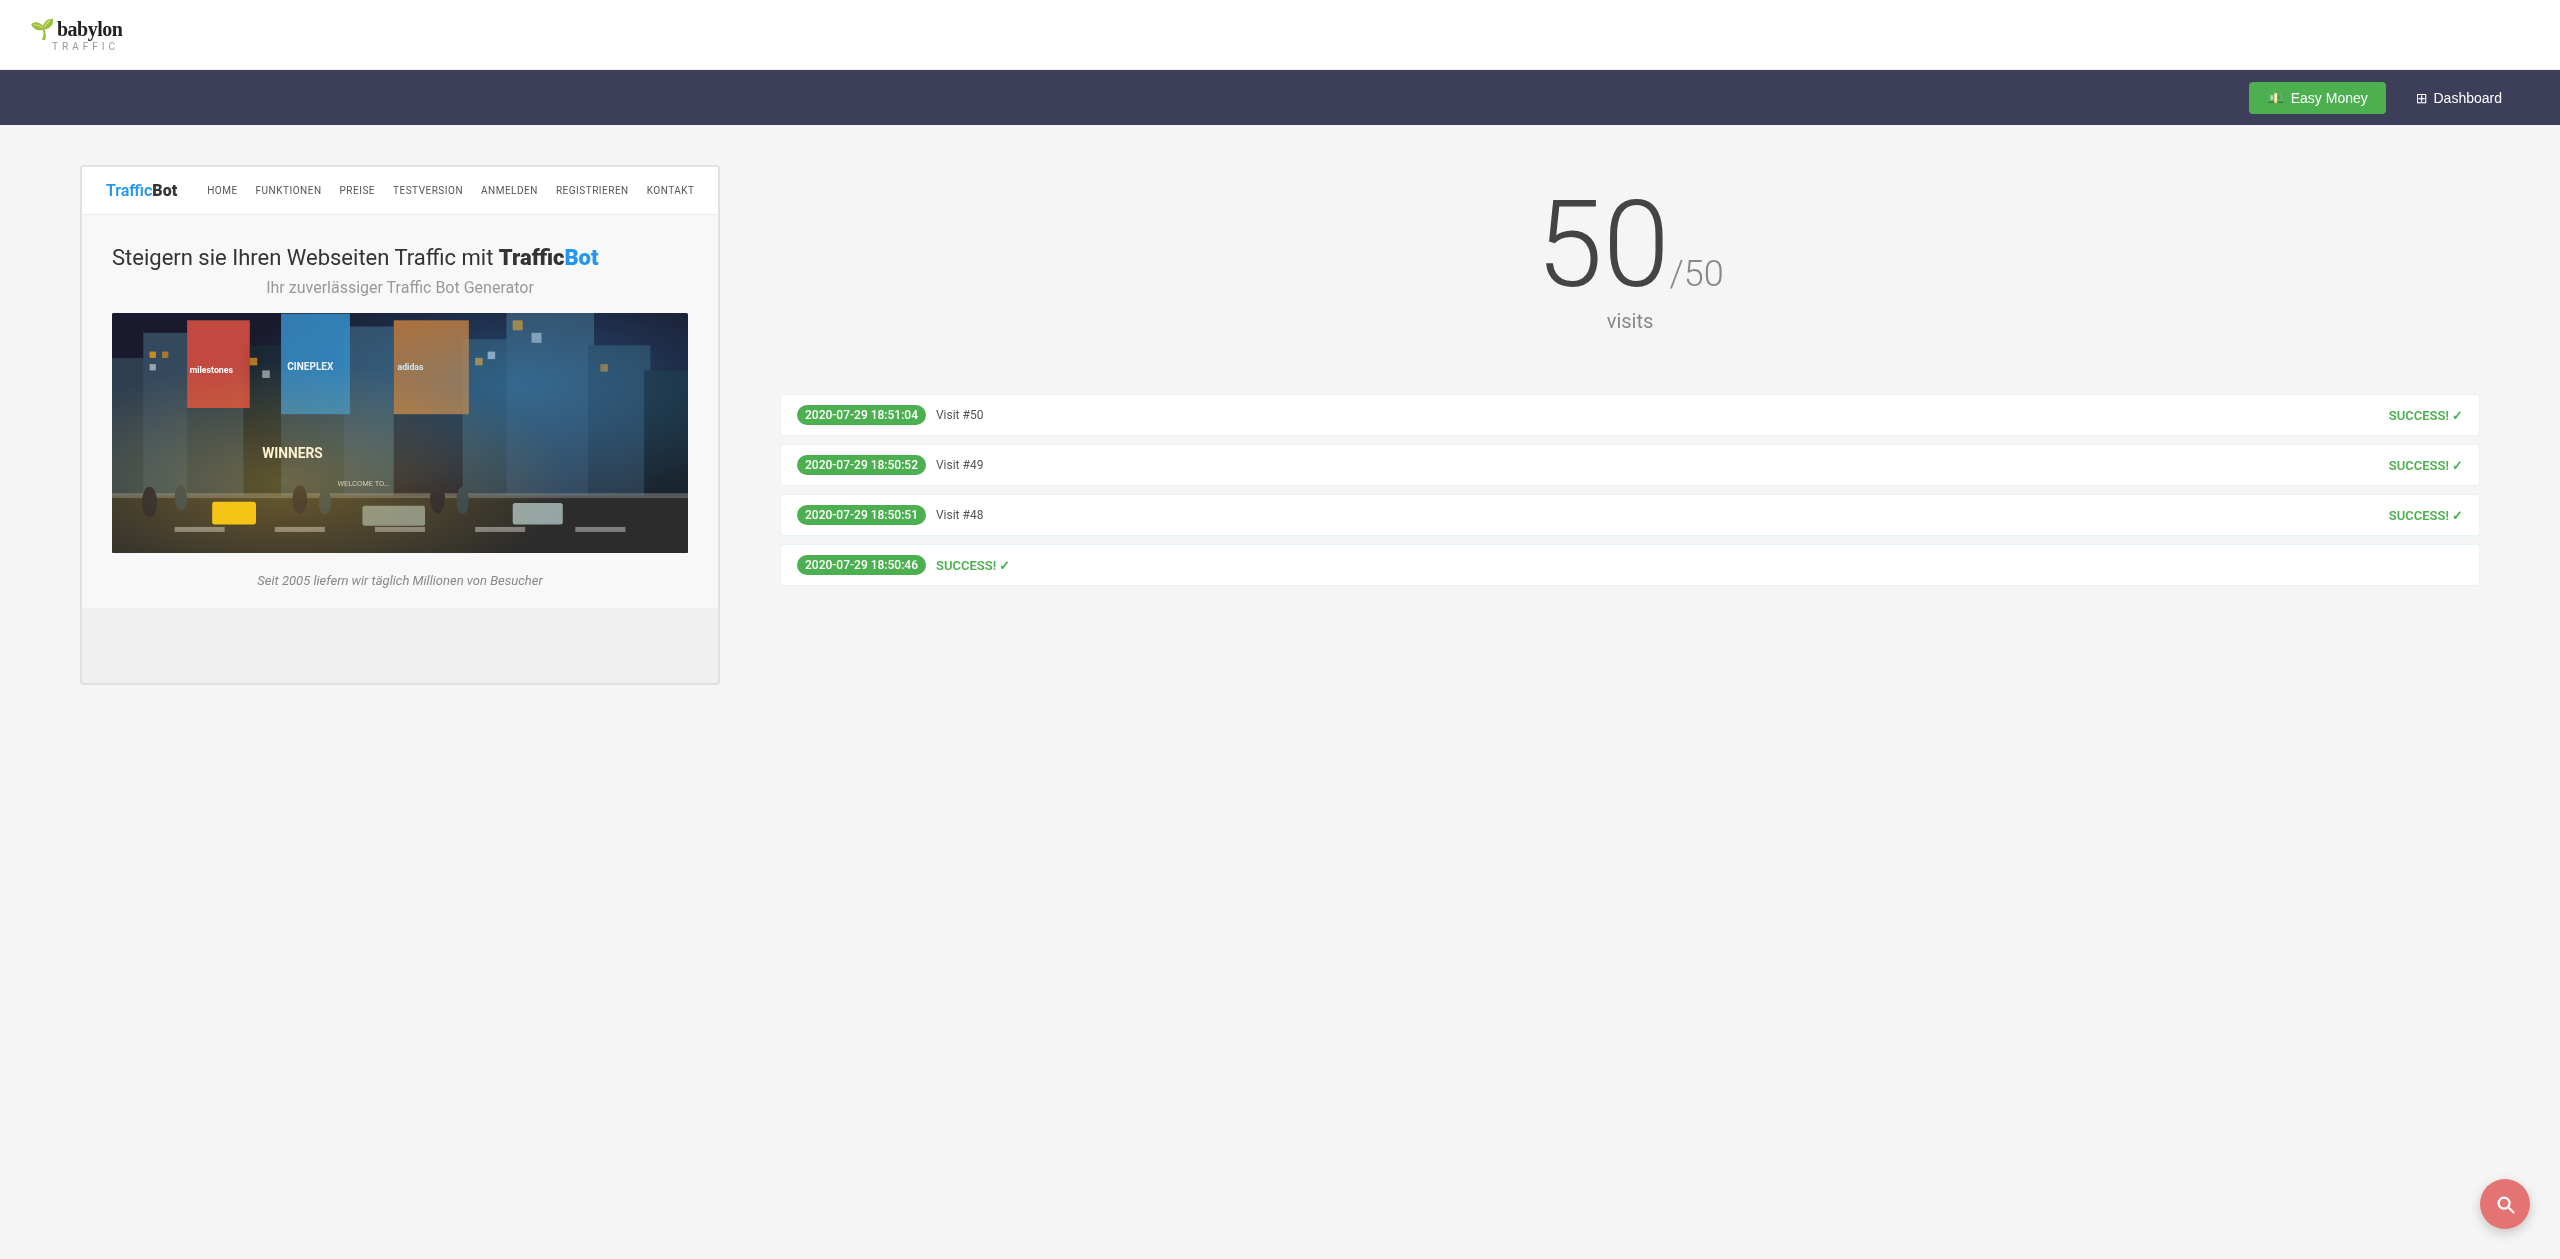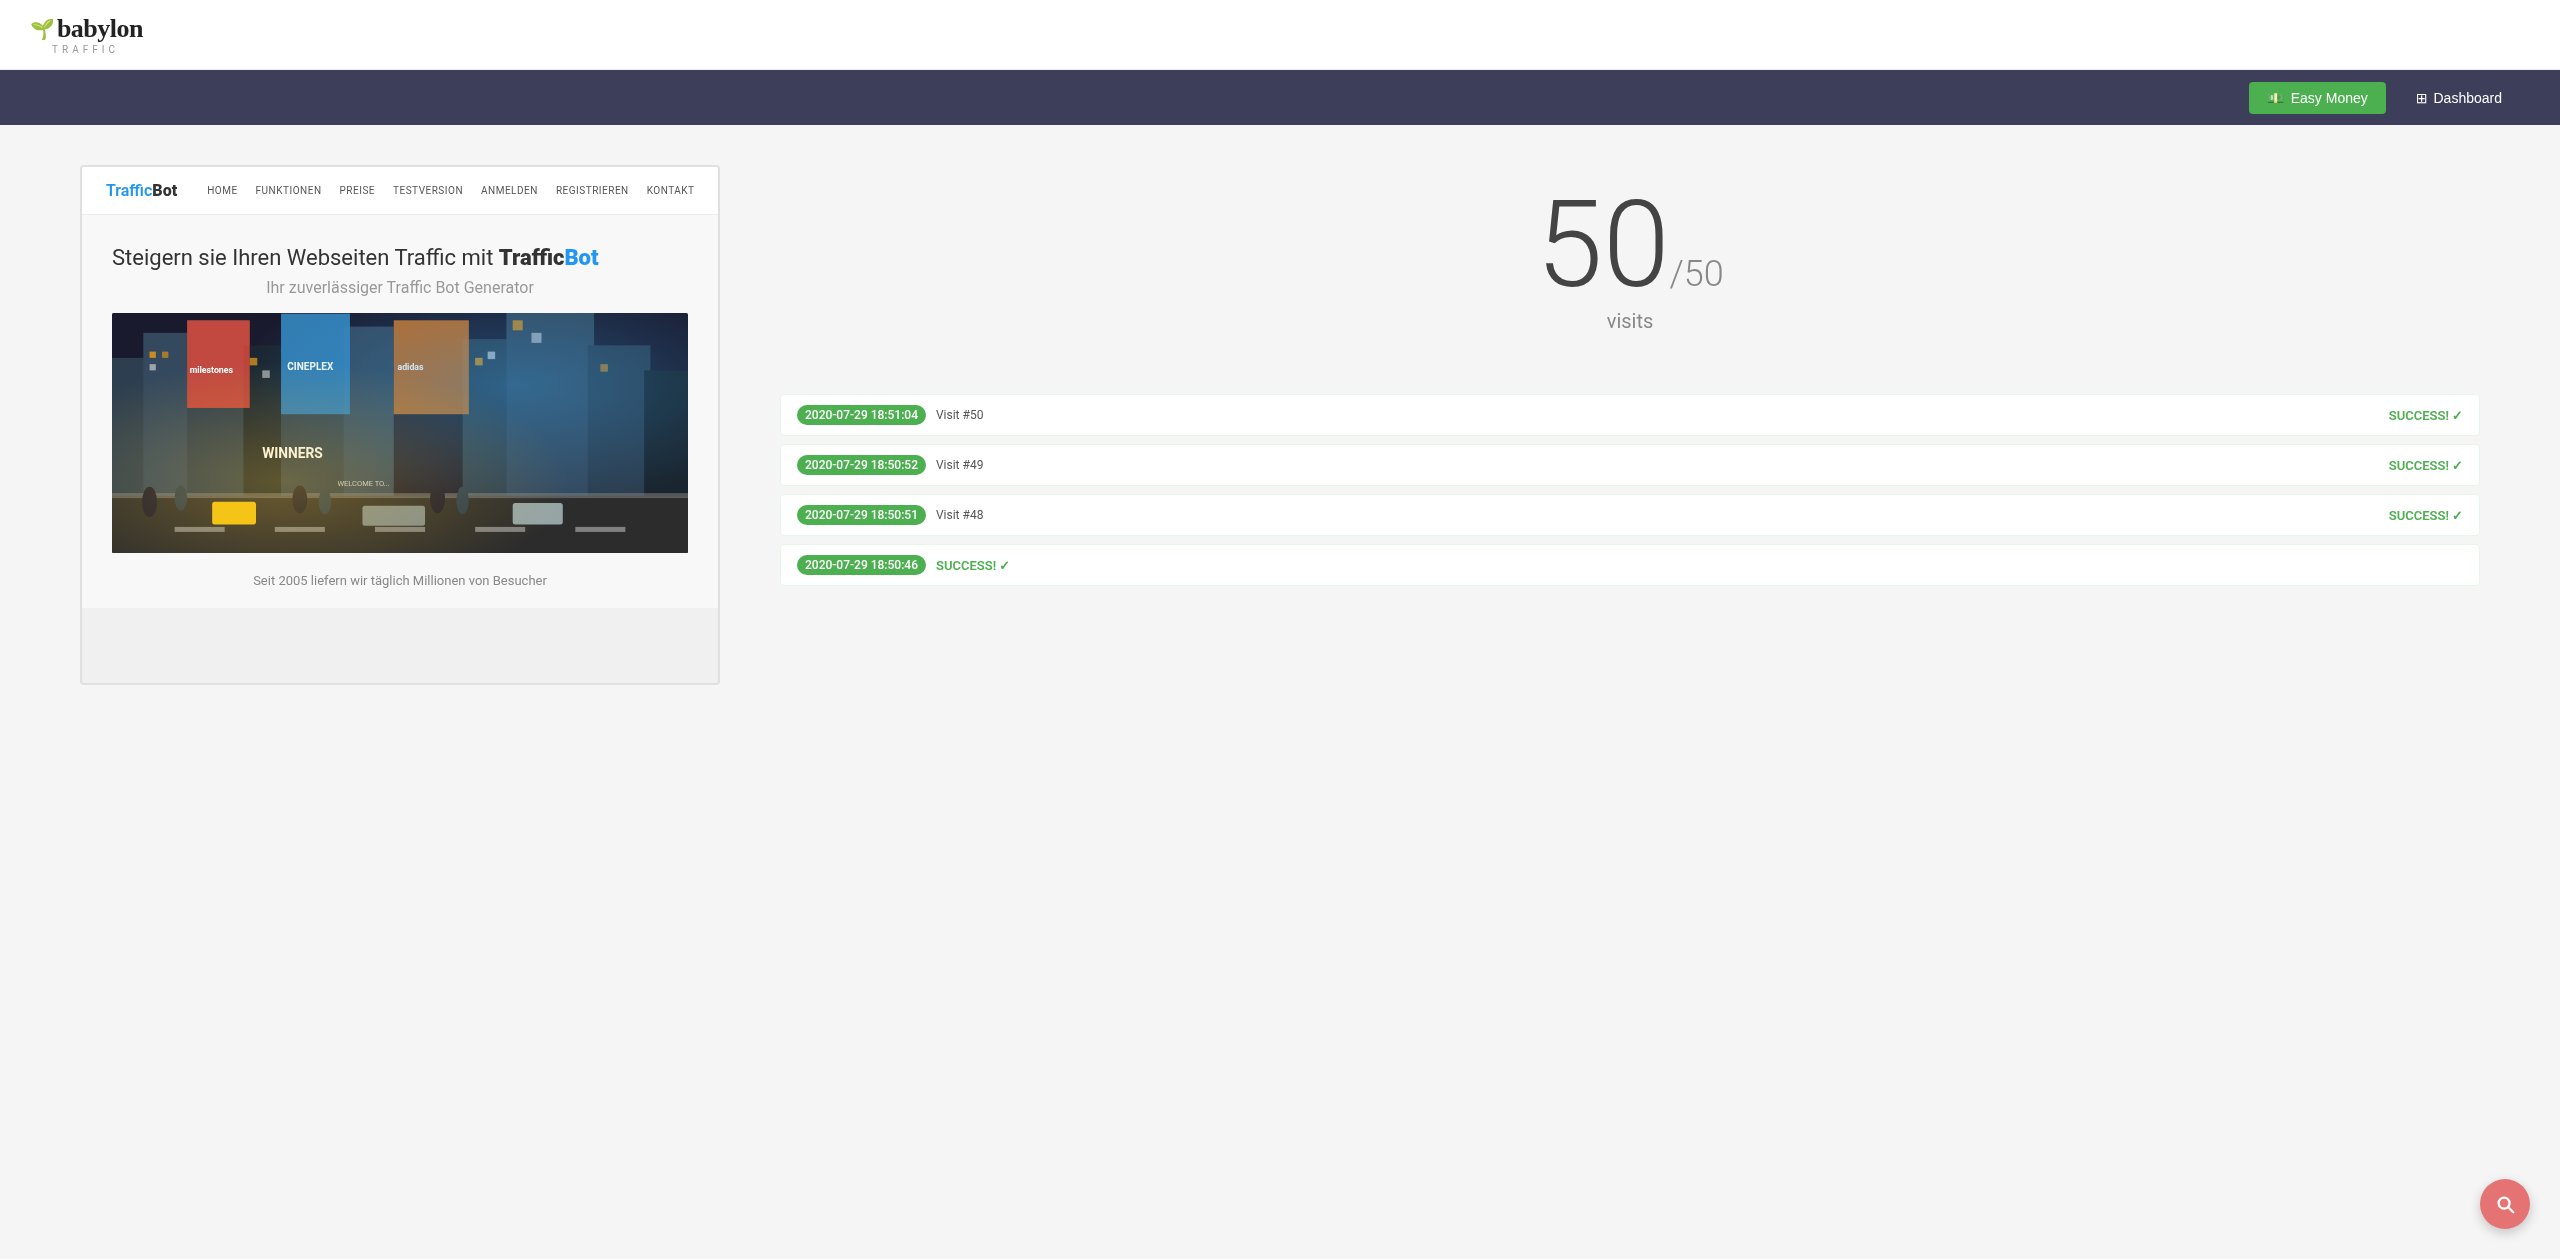--- a/index.html
+++ b/index.html
@@ -152,20 +152,21 @@
       inset: 0;
       background:
         radial-gradient(ellipse at 30% 70%, rgba(255,200,50,0.3) 0%, transparent 50%),
         radial-gradient(ellipse at 70% 30%, rgba(52,152,219,0.4) 0%, transparent 50%);
     }
 
     .preview-footer-text {
       font-size: 13px;
       color: #888;
       text-align: center;
+      font-style: italic;
     }
 
     
     .stats-panel {
       flex: 1;
       display: flex;
       flex-direction: column;
       gap: 31px;
     }
 
@@ -273,21 +274,21 @@
       align-items: center;
     }
   </style>
 </head>
 <body>
 
 <div class="top-bar">
   <div class="logo-wrapper">
     <div class="logo-brand-row">
       <span style="color:#e74c3c; font-size:20px; margin-right:2px;">🌱</span>
-      <span style="font-size:26px; font-weight:700; color:#222; font-family: Georgia, serif; letter-spacing:-0.5px;">babylon</span>
+      <span style="font-size:20px; font-weight:700; color:#222; font-family: Georgia, serif; letter-spacing:-0.5px;">babylon</span>
     </div>
     <span style="font-size:10px; color:#999; letter-spacing:4px; margin-left:22px;">TRAFFIC</span>
   </div>
 </div>
 
 <div class="nav-bar">
   <button class="nav-btn-green">
     <span>💵</span>
     <span>Easy Money</span>
   </button>

